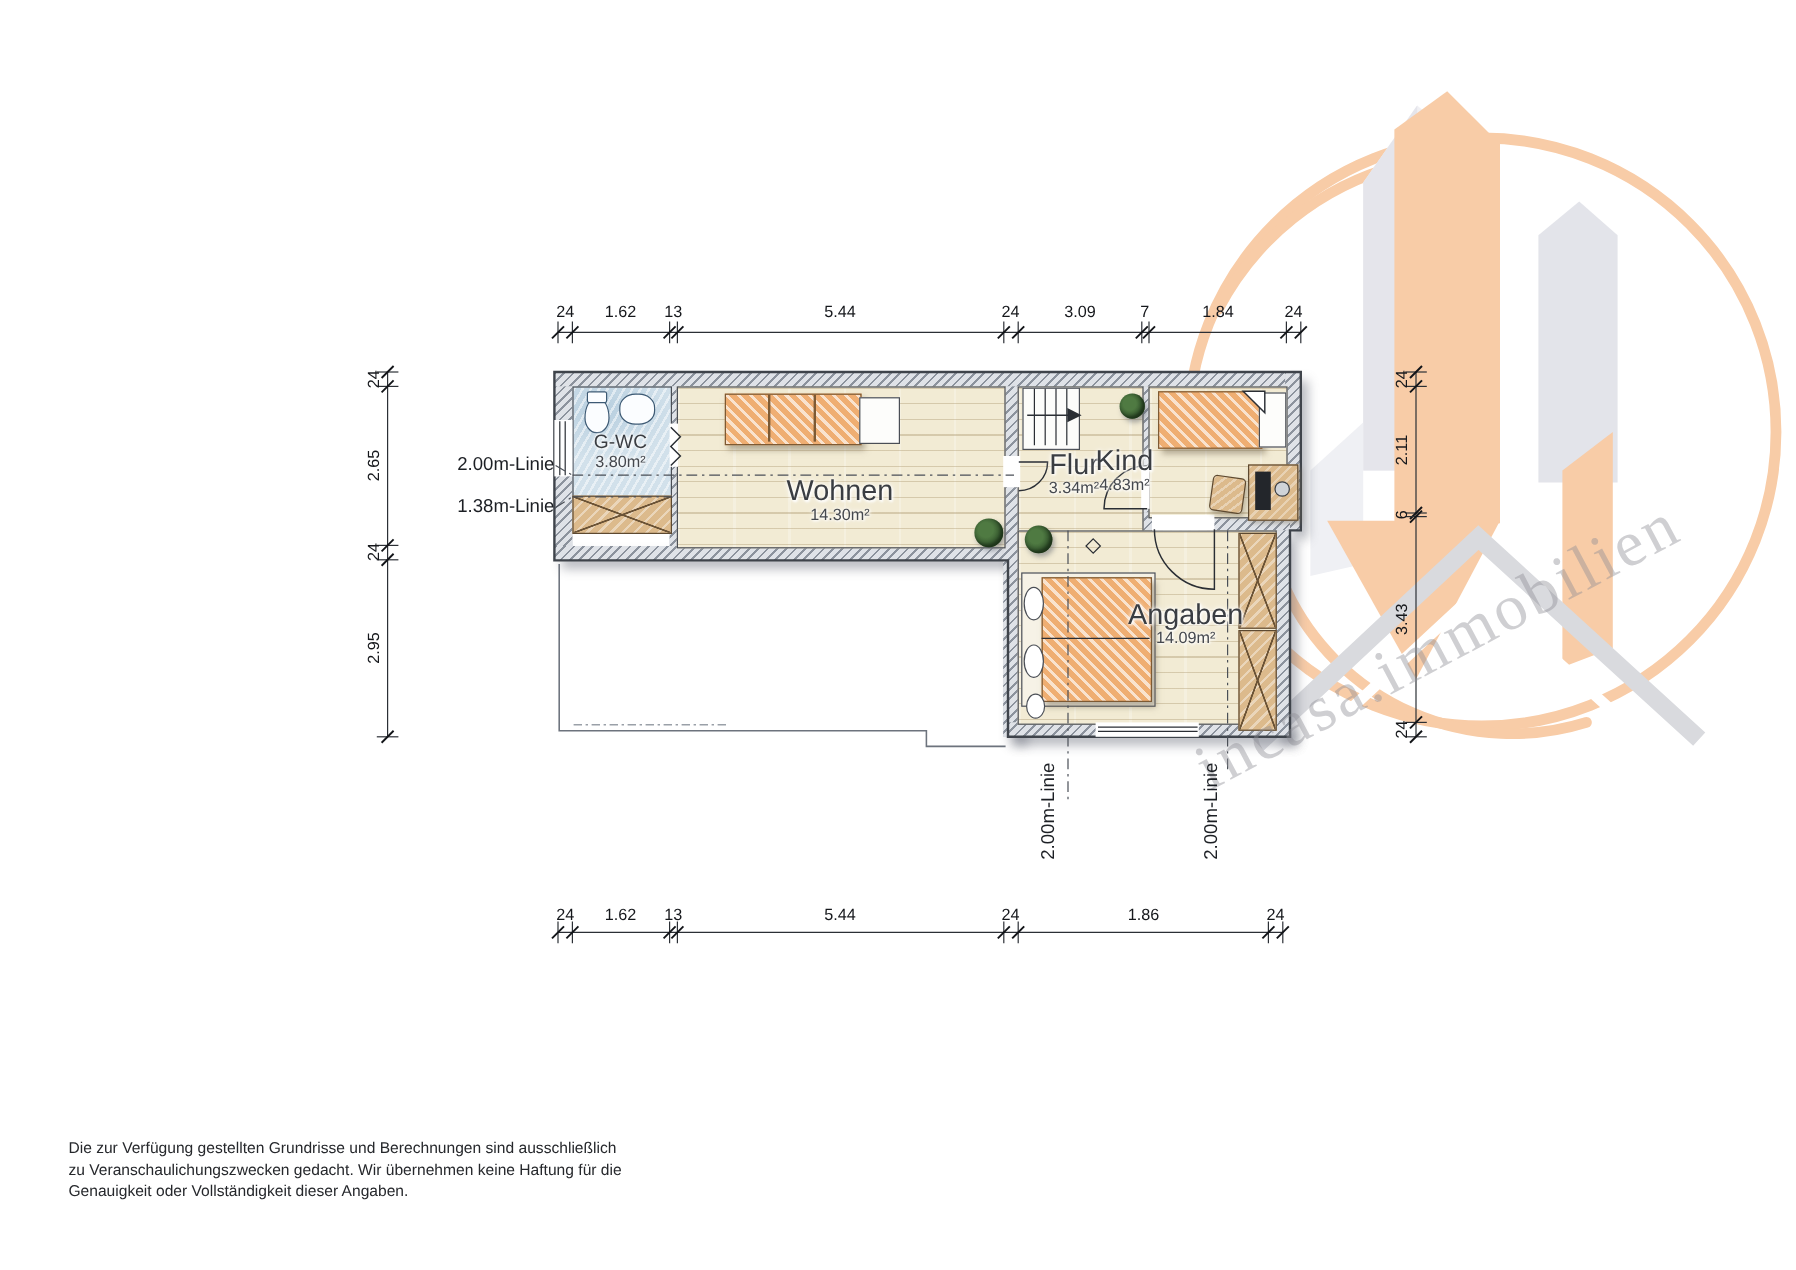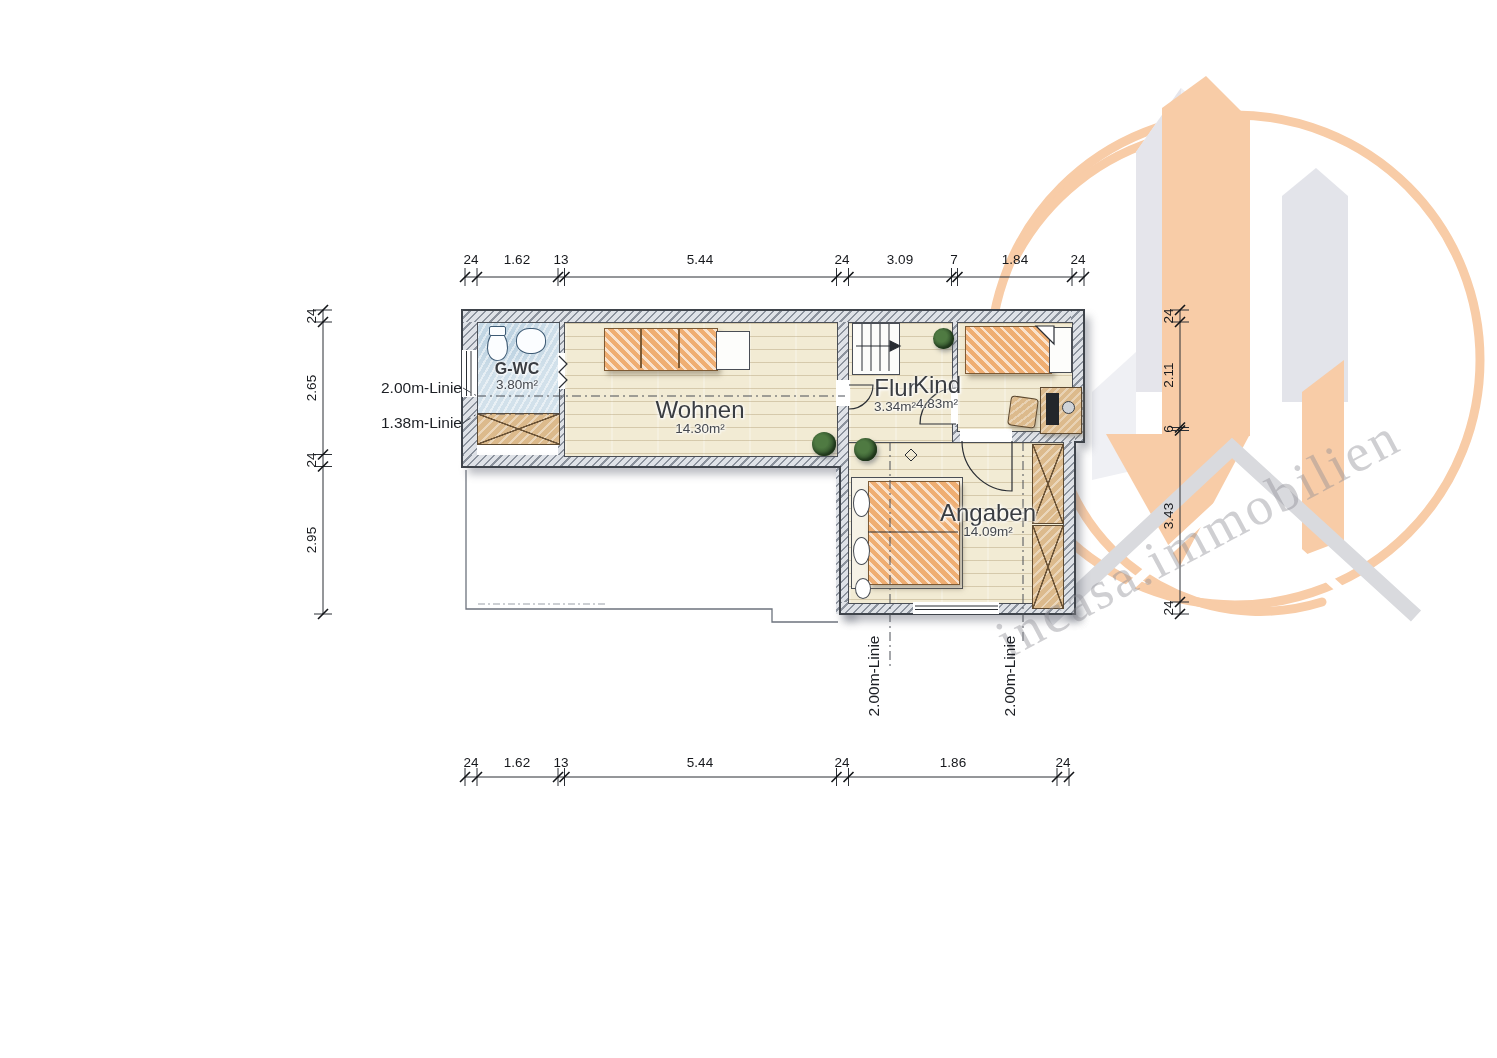--- a/index.html
+++ b/index.html
@@ -40,21 +40,21 @@
      border:1.3px solid #5d4930;box-shadow:2px 3px 4px rgba(120,108,86,.45);}
   .white-furn{background:#fdfdfb;border:1.3px solid #4a4e55;}
   .plant{position:absolute;z-index:5;border-radius:50%;
      background:radial-gradient(circle at 40% 40%, #4f7a42 0 30%, #2e4d29 70%);
      box-shadow:2px 3px 4px rgba(90,95,105,.5), inset -2px -2px 3px #1d3319;}
   .fix{position:absolute;z-index:5;background:#fbfdff;border:1.5px solid #3d5a74;}
   .rlabel{position:absolute;z-index:8;text-align:center;line-height:1.05;
      text-shadow:0 0 3px #fff,0 0 5px #fff,1px 1px 2px #fff;}
   .rname{font-size:24px;color:#3a3d42;}
   .rarea{font-size:13.5px;color:#45484e;}
-  .rlabel.small .rname{font-size:16px;font-weight:bold;}
+  .rlabel.small .rname{font-size:16px;}
   .dim{position:absolute;z-index:8;font-size:13.5px;color:#16181c;transform:translateX(-50%);white-space:nowrap;}
   .dimv{position:absolute;z-index:8;font-size:13.5px;color:#16181c;transform:translate(-50%,-50%) rotate(-90deg);white-space:nowrap;}
   .lineh{position:absolute;z-index:8;font-size:15.5px;color:#1c1f24;text-align:right;white-space:nowrap;}
   .linev{position:absolute;z-index:8;font-size:15.5px;color:#1c1f24;transform:translate(-50%,-50%) rotate(-90deg);white-space:nowrap;}
   #wmtext{position:absolute;z-index:7;left:1000px;top:612px;transform:rotate(-28deg);transform-origin:left center;
      font-family:"Liberation Serif",serif;font-size:54px;letter-spacing:3px;color:#8e8e95;opacity:.42;}
   #disclaimer{position:absolute;z-index:8;left:57px;top:948px;font-size:13px;line-height:1.4;color:#26282c;}
   .dimline,.ext{stroke:#2b2f35;stroke-width:1;fill:none;}
   .slash{stroke:#121418;stroke-width:1.6;fill:none;}
 </style>
@@ -276,13 +276,18 @@
     <div class="rname">Kind</div>
     <div class="rarea">4.83m²</div>
   </div>
   <div class="rlabel" style="left:928px;top:500px;width:120px">
     <div class="rname">Angaben</div>
     <div class="rarea">14.09m²</div>
   </div>
 
   <div id="wmtext">incasa.immobilien</div>
 
+  <div id="disclaimer">
+    <div>Die zur Verfügung gestellten Grundrisse und Berechnungen sind ausschließlich</div>
+    <div>zu Veranschaulichungszwecken gedacht. Wir übernehmen keine Haftung für die</div>
+    <div>Genauigkeit oder Vollständigkeit dieser Angaben.</div>
+  </div>
 </div>
 
 </body></html>

